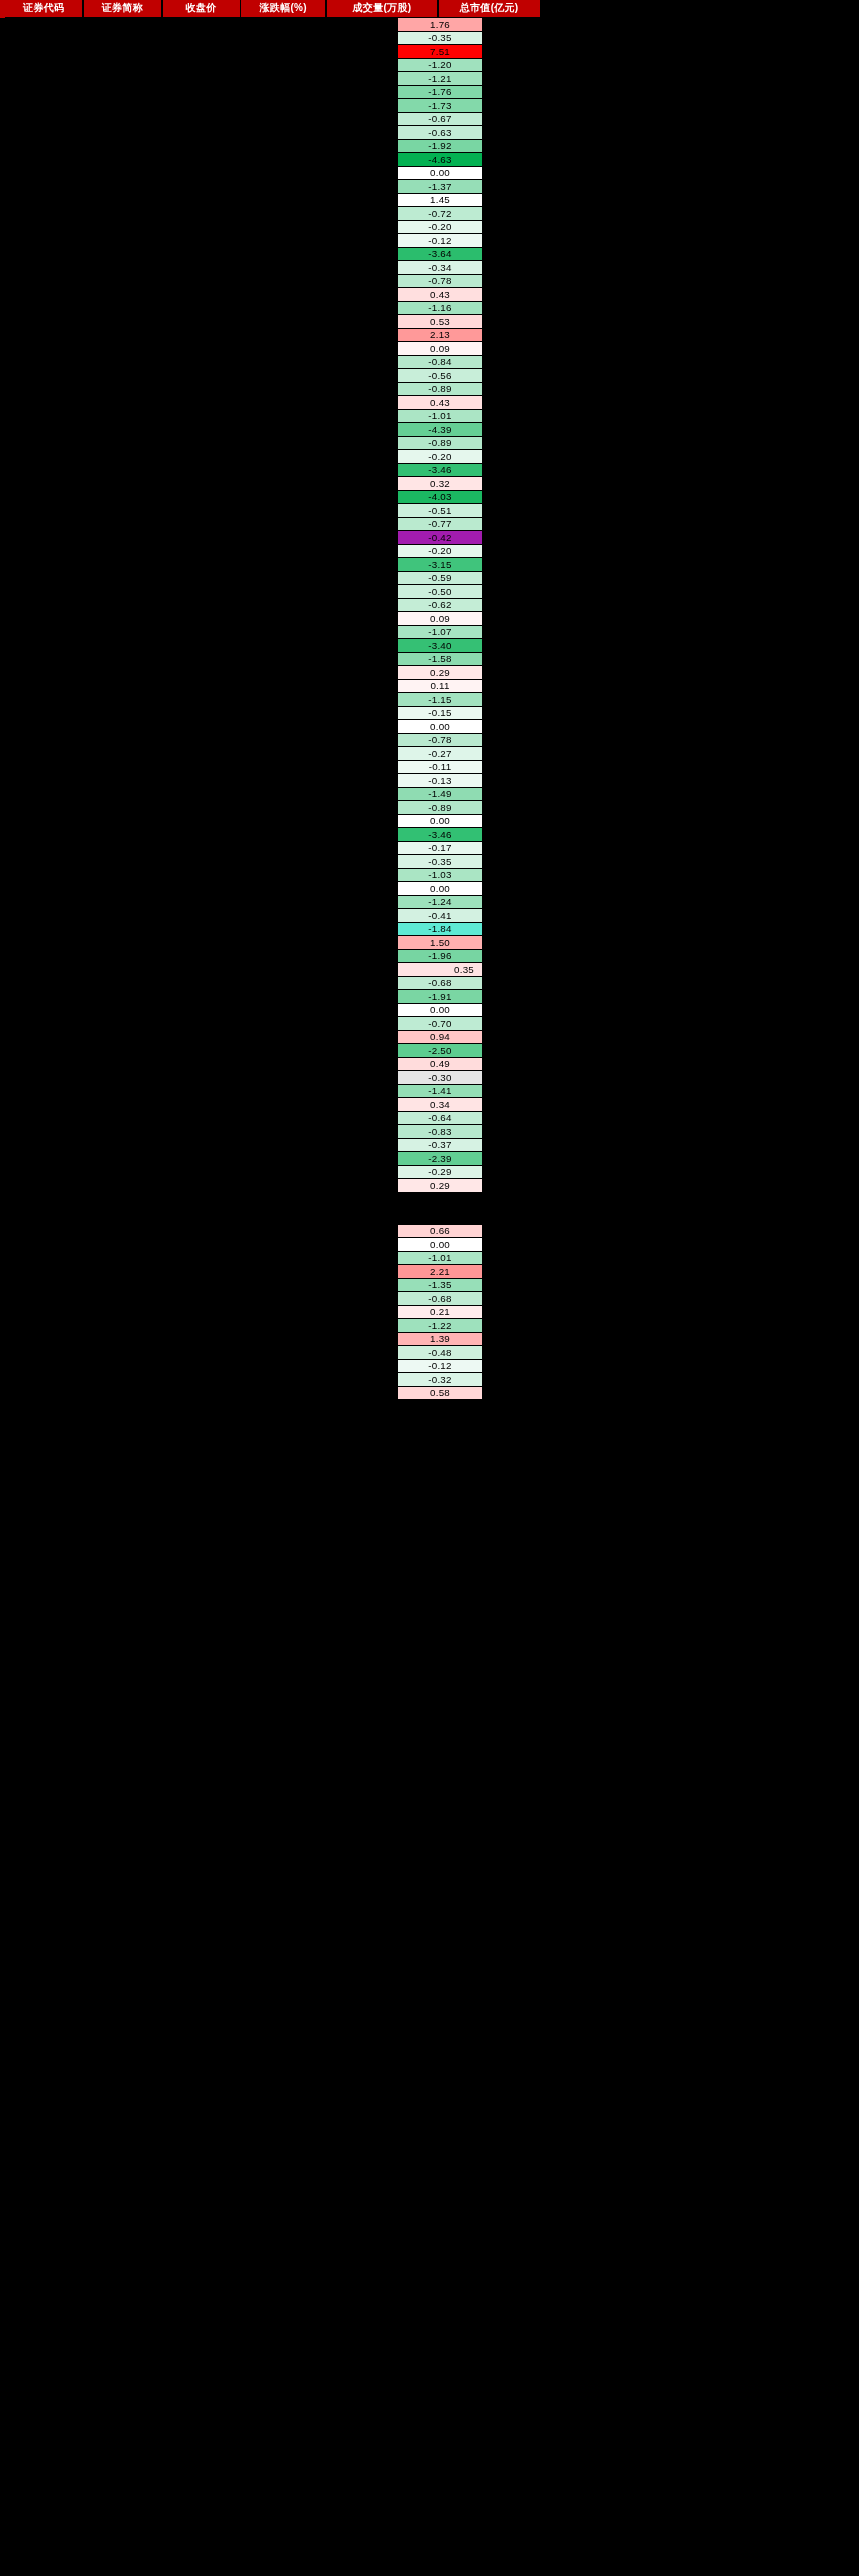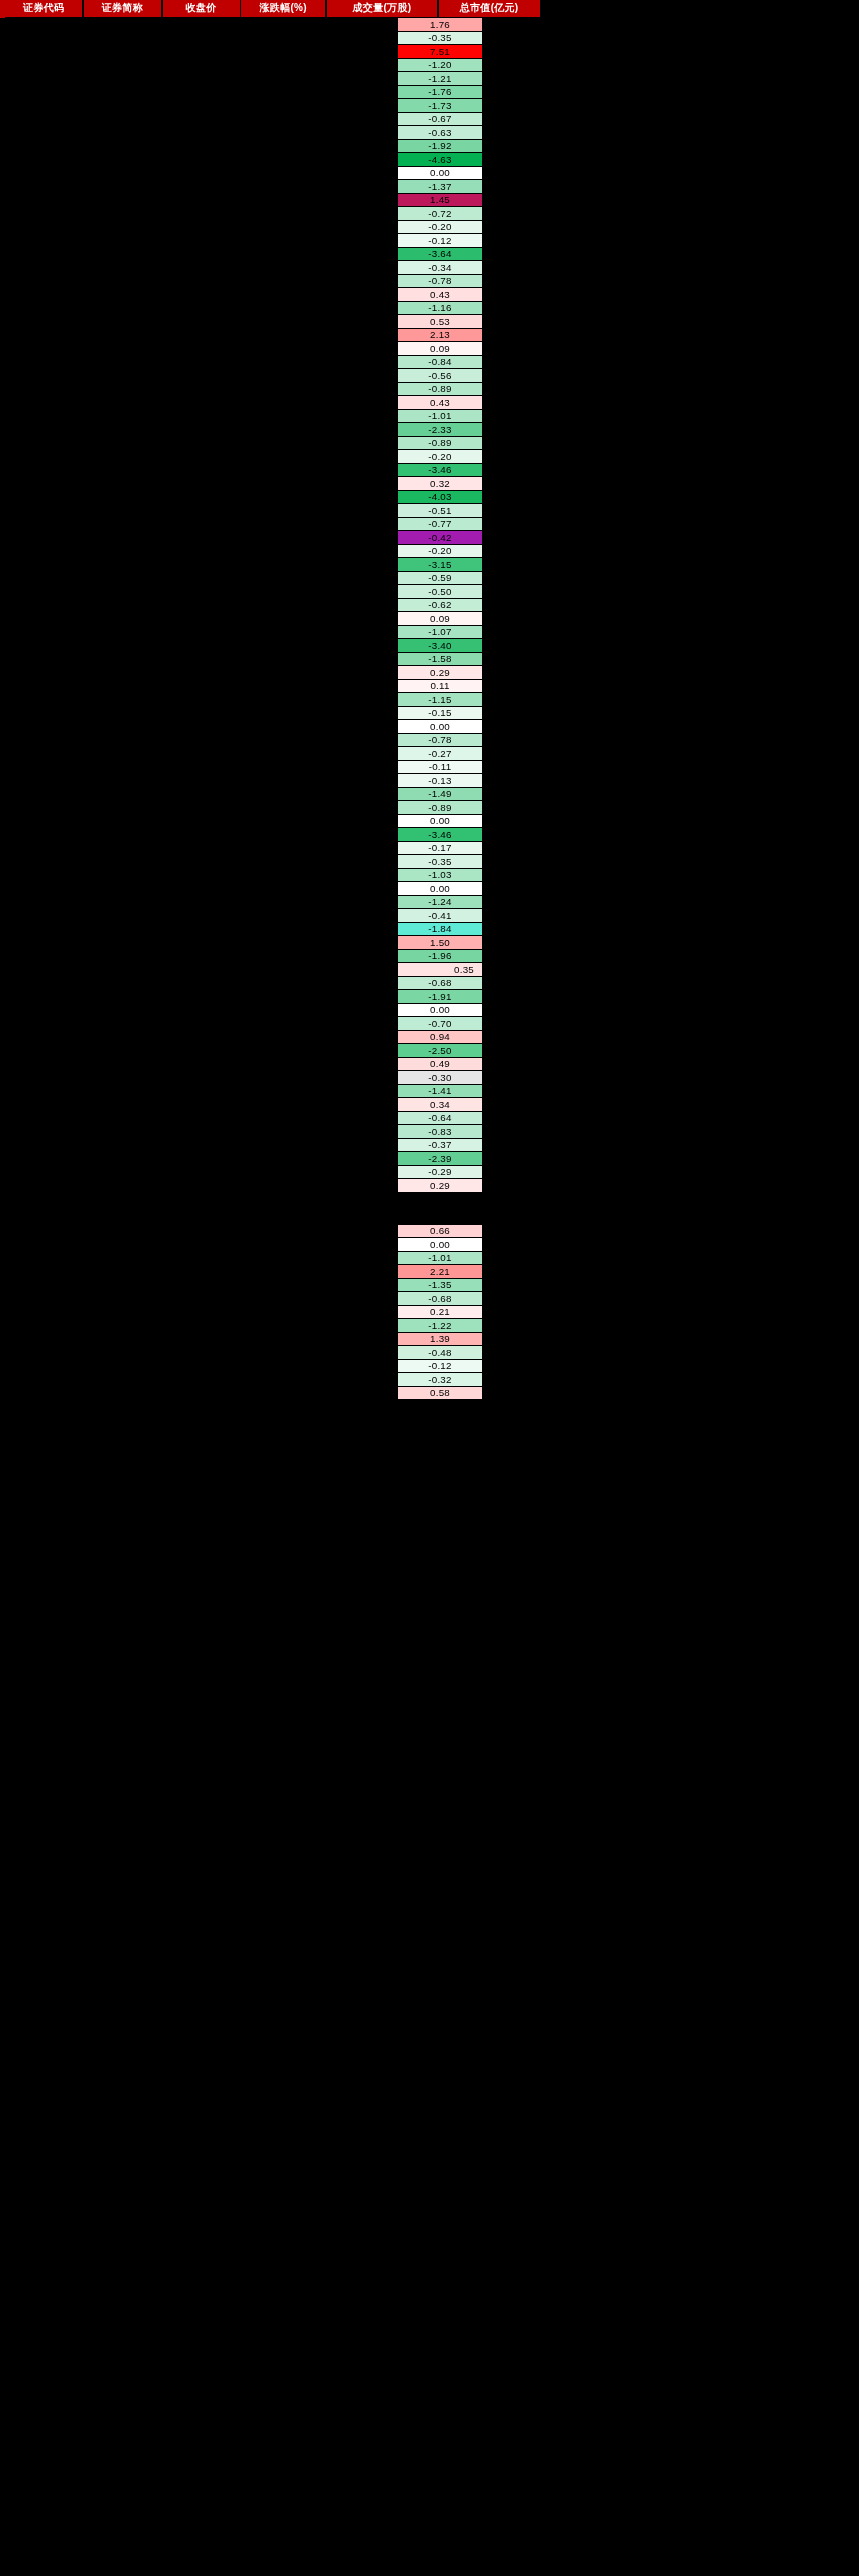--- a/index.html
+++ b/index.html
@@ -105,38 +105,38 @@
         <div class="drow" style="background: rgb(160, 225, 190);">-1.20</div>
         <div class="drow" style="background: rgb(159, 225, 189);">-1.21</div>
         <div class="drow" style="background: rgb(129, 216, 169);">-1.76</div>
         <div class="drow" style="background: rgb(131, 217, 170);">-1.73</div>
         <div class="drow" style="background: rgb(192, 236, 212);">-0.67</div>
         <div class="drow" style="background: rgb(195, 236, 214);">-0.63</div>
         <div class="drow" style="background: rgb(121, 214, 163);">-1.92</div>
         <div class="drow" style="background: rgb(3, 177, 82);">-4.63</div>
         <div class="drow" style="background: rgb(255, 255, 255);">0.00</div>
         <div class="drow" style="background: rgb(150, 222, 183);">-1.37</div>
-        <div class="drow" style="background: #be185d;">1.45</div>
+        <div class="drow" style="background: #ffffff;">1.45</div>
         <div class="drow" style="background: rgb(189, 235, 210);">-0.72</div>
         <div class="drow" style="background: rgb(229, 247, 237);">-0.20</div>
         <div class="drow" style="background: rgb(237, 249, 243);">-0.12</div>
         <div class="drow" style="background: rgb(43, 189, 109);">-3.64</div>
         <div class="drow" style="background: rgb(217, 243, 229);">-0.34</div>
         <div class="drow" style="background: rgb(185, 233, 207);">-0.78</div>
         <div class="drow" style="background: rgb(255, 223, 223);">0.43</div>
         <div class="drow" style="background: rgb(162, 226, 191);">-1.16</div>
         <div class="drow" style="background: rgb(255, 218, 218);">0.53</div>
         <div class="drow" style="background: rgb(255, 153, 153);">2.13</div>
         <div class="drow" style="background: rgb(255, 245, 245);">0.09</div>
         <div class="drow" style="background: rgb(181, 232, 204);">-0.84</div>
         <div class="drow" style="background: rgb(200, 238, 217);">-0.56</div>
         <div class="drow" style="background: rgb(178, 231, 202);">-0.89</div>
         <div class="drow" style="background: rgb(255, 223, 223);">0.43</div>
         <div class="drow" style="background: rgb(171, 229, 197);">-1.01</div>
-        <div class="drow" style="background: rgb(101, 207, 149);">-2.33</div>
+        <div class="drow" style="background: rgb(101, 207, 149);">-4.39</div>
         <div class="drow" style="background: rgb(178, 231, 202);">-0.89</div>
         <div class="drow" style="background: rgb(229, 247, 237);">-0.20</div>
         <div class="drow" style="background: rgb(50, 192, 115);">-3.46</div>
         <div class="drow" style="background: rgb(255, 229, 229);">0.32</div>
         <div class="drow" style="background: rgb(27, 184, 98);">-4.03</div>
         <div class="drow" style="background: rgb(203, 239, 220);">-0.51</div>
         <div class="drow" style="background: rgb(186, 234, 207);">-0.77</div>
         <div class="drow" style="background: #a21caf;">-0.42</div>
         <div class="drow" style="background: rgb(229, 247, 237);">-0.20</div>
         <div class="drow" style="background: rgb(64, 196, 124);">-3.15</div>

